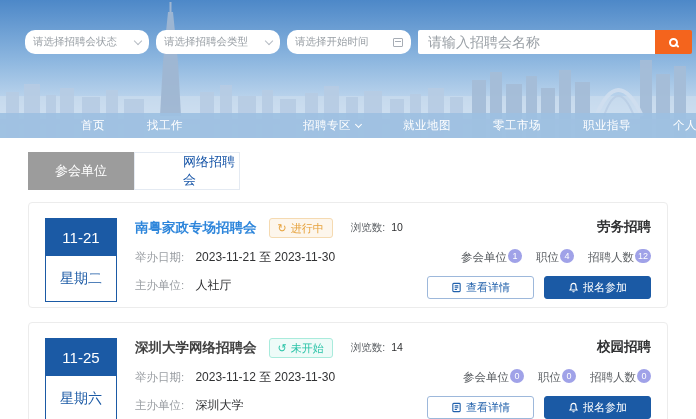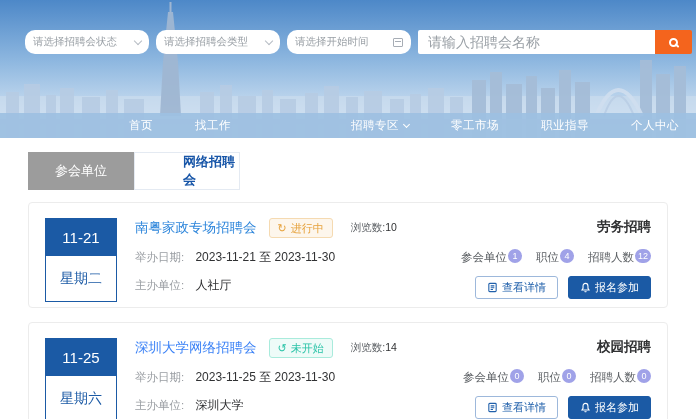--- a/index.html
+++ b/index.html
@@ -26,70 +26,70 @@
     font-family:"Liberation Sans","DejaVu Sans",sans-serif; }
   .searchbox input::placeholder { color:#9aa0a6; }
   .search-btn { width:37px; height:24px; border:none; background:#f4641d; border-radius:0 2px 2px 0;
     cursor:pointer; display:flex; align-items:center; justify-content:center; }
   .mag { width:9px; height:9px; border:2px solid #fff; border-radius:50%; position:relative; }
   .mag::after { content:""; position:absolute; width:2px; height:5px; background:#fff;
     right:-2px; bottom:-3px; transform:rotate(-45deg); border-radius:1px; }
 
   
   .nav { position:absolute; left:0; right:0; bottom:0; height:25px;
-    background:rgba(157,192,226,0.92); display:flex; align-items:stretch; padding-left:108px; }
+    background:rgba(157,192,226,0.92); display:flex; align-items:stretch; padding-left:60px; }
   .nav-item { color:#fff; font-size:11.5px; display:flex; align-items:center;
     padding:0 21px; cursor:pointer; white-space:nowrap; letter-spacing:0.5px; }
   .nav-item.active { background:#15519e; font-weight:bold;margin-top:39px; }
   .nav-chev { width:5px; height:5px; border-right:1px solid #fff; border-bottom:1px solid #fff;
     transform:rotate(45deg); margin:-2px 0 0 5px; }
 
   
   main { padding:14px 28px 0; }
   .tabs { display:flex; }
   .tab { width:106px; height:38px; display:flex; align-items:center; justify-content:center;
     font-size:13px; cursor:pointer; background:#9c9c9c; color:#fff; }
-  .tab.active { background:#fff; color:#1856a8; font-weight:bold; border:1px solid #e4eaf2;padding-left:48px; }
+  .tab.active { background:#fff; color:#1856a8; font-weight:normal; border:1px solid #e4eaf2;padding-left:48px; }
 
   .card { display:flex; border:1px solid #ececec; border-radius:4px; background:#fff;
     margin-top:12px; padding:15px 16px 13px; height:106px; }
   .card + .card { margin-top:14px; }
 
   .datebox { width:72px; flex:none; }
   .date-top { height:38px; background:#1b5aa5; color:#fff; font-weight:normal; font-size:15px;
     display:flex; align-items:center; justify-content:center; }
   .date-bottom { height:46px; border:1px solid #1b5aa5; border-top:none; color:#1b5aa5;
     font-size:14px; display:flex; align-items:center; justify-content:center; }
 
   .info { margin-left:18px; flex:1; min-width:0; }
   .row1 { display:flex; align-items:center; }
-  .title { font-size:13.5px; font-weight:normal; text-decoration:none; cursor:pointer; white-space:nowrap; }
+  .title { font-size:13.5px; font-weight:bold; text-decoration:none; cursor:pointer; white-space:nowrap; }
   .title-0 { color:#2e86db; }
-  .title-1 { color:#3b82f6; }
+  .title-1 { color:#404040; }
   .status { display:inline-flex; align-items:center; margin-left:12px; padding:2px 8px;
     border-radius:3px; font-size:11px; line-height:14px; white-space:nowrap; }
   .st-ongoing { color:#e6a23c; background:#fdf6ec; border:1px solid #f5dab1; }
   .st-upcoming { color:#29c3a7; background:#eefbf8; border:1px solid #a9ebdc; }
   .st-icon { margin-right:4px; font-size:11px; }
   .views { margin-left:18px; font-size:10.5px; color:#5b5f63; white-space:nowrap; }
-  .views-num { color:#303133; }
+  .views-num { margin-left:6px; color:#303133; }
   .row2, .row3 { margin-top:11px; font-size:11.5px; white-space:nowrap; }
   .lbl { color:#9a9ea3; margin-right:8px; }
   .val { color:#303133; font-size:12px; }
 
   .right { margin-left:auto; flex:none; display:flex; flex-direction:column; align-items:flex-end; }
   .category { font-size:13.5px; font-weight:bold; color:#303133; }
   .stats { margin-top:13px; display:flex; align-items:center; font-size:11.5px; color:#5b5f63; }
   .stat { margin-left:14px; white-space:nowrap; }
   .count { display:inline-block; min-width:14px; height:14px; padding:0 3px; margin-left:1px;
     background:#a0a2e8; color:#fff; border-radius:8px; font-size:9px; line-height:14px;
     text-align:center; vertical-align:2px; }
   .actions { margin-top:11px; display:flex; }
   .btn { height:23px; border-radius:3px; font-size:11px; cursor:pointer;
-    display:inline-flex; align-items:center; padding:0 11px;
+    display:inline-flex; align-items:center; padding:0 23px;
     font-family:"Liberation Sans","DejaVu Sans",sans-serif; }
   .btn svg { margin-right:4px; }
   .btn-outline { background:#fff; border:1px solid #9db8db; color:#2060ab; margin-right:10px; }
   .btn-solid { background:#1b5aa5; border:1px solid #1b5aa5; color:#fff; }
 </style>
 </head>
 <body>
 
 <header class="banner">
   <svg class="skyline" viewBox="0 0 696 138" preserveAspectRatio="none">
@@ -165,20 +165,21 @@
   </div>
 
   <nav class="nav">
     <div class="nav-item">首页</div>
     <div class="nav-item">找工作</div>
     <div class="nav-item active">招聘会</div>
     <div class="nav-item">
       <span>招聘专区</span>
       <span class="nav-chev"></span>
     </div>
+    <div class="nav-item">就业地图</div>
     <div class="nav-item">零工市场</div>
     <div class="nav-item">职业指导</div>
     <div class="nav-item">个人中心</div>
   </nav>
 </header>
 
 <main>
   <div class="tabs">
     <div class="tab">参会单位</div>
     <div class="tab active">网络招聘会</div>
@@ -252,21 +253,21 @@
         <span class="status st-upcoming">
           <span class="st-icon">↺</span>
           <span>未开始</span>
         </span>
         <span class="views">
           <span>浏览数:</span><span class="views-num">14</span>
         </span>
       </div>
       <div class="row2">
         <span class="lbl">举办日期:</span>
-        <span class="val">2023-11-25 至 2023-11-30</span>
+        <span class="val">2023-11-12 至 2023-11-30</span>
       </div>
       <div class="row3">
         <span class="lbl">主办单位:</span>
         <span class="val">深圳大学</span>
       </div>
     </div>
     <div class="right">
       <div class="category">校园招聘</div>
       <div class="stats">
         <span class="stat">

